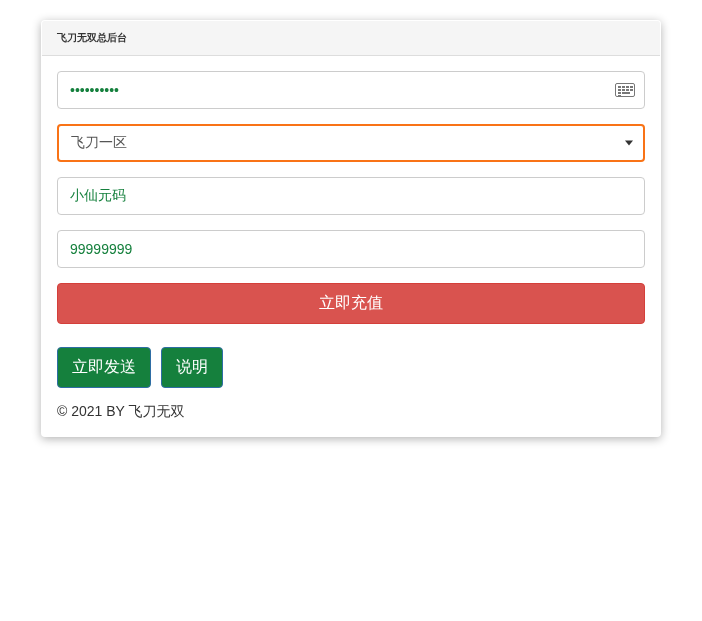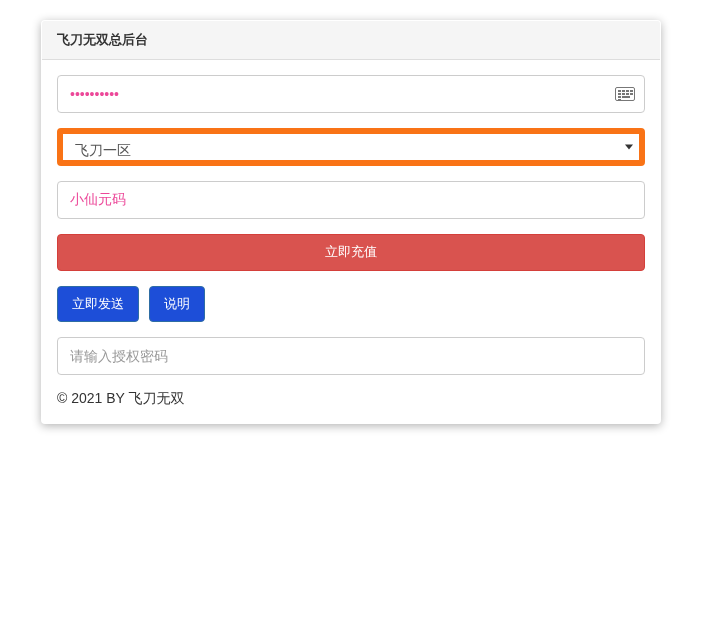--- a/index.html
+++ b/index.html
@@ -18,34 +18,34 @@
       border-radius: 4px;
       box-shadow: 0 2px 10px rgba(0,0,0,0.3);
     }
     .panel-header {
       padding: 10px 15px;
       background: #f5f5f5;
       border-bottom: 1px solid #ddd;
       border-top-left-radius: 3px;
       border-top-right-radius: 3px;
       font-weight: bold;
-      font-size: 13px;
+      font-size: 10px;
       color: #333;
     }
     .panel-body {
       padding: 15px;
     }
     .form-control {
       display: block;
       width: 100%;
       height: 38px;
       padding: 8px 12px;
       font-size: 14px;
       line-height: 1.42857143;
-      color: #ec4899;
+      color: #15803d;
       background-color: #fff;
       border: 1px solid #ccc;
       border-radius: 4px;
       margin-bottom: 15px;
     }
     .form-control::placeholder {
       color: #999;
     }
     .password-wrapper {
       position: relative;
@@ -79,59 +79,60 @@
       margin-bottom: 15px;
     }
     .select-display {
       display: block;
       width: 100%;
       height: 38px;
       padding: 8px 12px;
       font-size: 14px;
       color: #555;
       background-color: #fff;
-      border: 6px solid #f97316;
+      border: 2px solid #f97316;
       border-radius: 4px;
       cursor: pointer;
     }
     .caret {
       position: absolute;
       right: 12px;
       top: 50%;
       transform: translateY(-50%);
       width: 0;
       height: 0;
       border-left: 4px solid transparent;
       border-right: 4px solid transparent;
       border-top: 5px solid #333;
     }
     .btn {
       display: inline-block;
       padding: 8px 14px;
-      font-size: 13px;
+      font-size: 16px;
       font-weight: normal;
       text-align: center;
       cursor: pointer;
       border: 1px solid transparent;
       border-radius: 4px;
       line-height: 1.42857143;
       color: #fff;
     }
     .btn-block {
       display: block;
       width: 100%;
       margin-bottom: 15px;
     }
     .btn-danger {
       background-color: #d9534f;
       border-color: #d43f3a;
     }
     .btn-primary {
-      background-color: #1d4ed8;
+      background-color: #15803d;
       border-color: #2e6da4;
+      margin-top: 8px;
     }
     .btn-row {
       margin-bottom: 15px;
     }
     .btn-row .btn {
       margin-right: 6px;
     }
     .footer {
       padding: 0;
       color: #333;
@@ -165,29 +166,29 @@
     </div>
     <div style="height:15px;"></div>
 
     <div class="select-wrapper">
       <div class="select-display">飞刀一区</div>
       <div class="caret"></div>
     </div>
 
     <input type="text" class="form-control" value="小仙元码" style="">
 
+    <input type="text" class="form-control" value="99999999" style="">
 
     <button class="btn btn-danger btn-block">立即充值</button>
 
 
 
     <div class="btn-row">
       <button class="btn btn-primary">立即发送</button>
       <button class="btn btn-primary">说明</button>
     </div>
 
-    <input type="text" class="form-control" placeholder="请输入授权密码" style="">
 
 
     <div class="footer">© 2021 BY 飞刀无双</div>
 
   </div>
 </div>
 
 </body></html>

